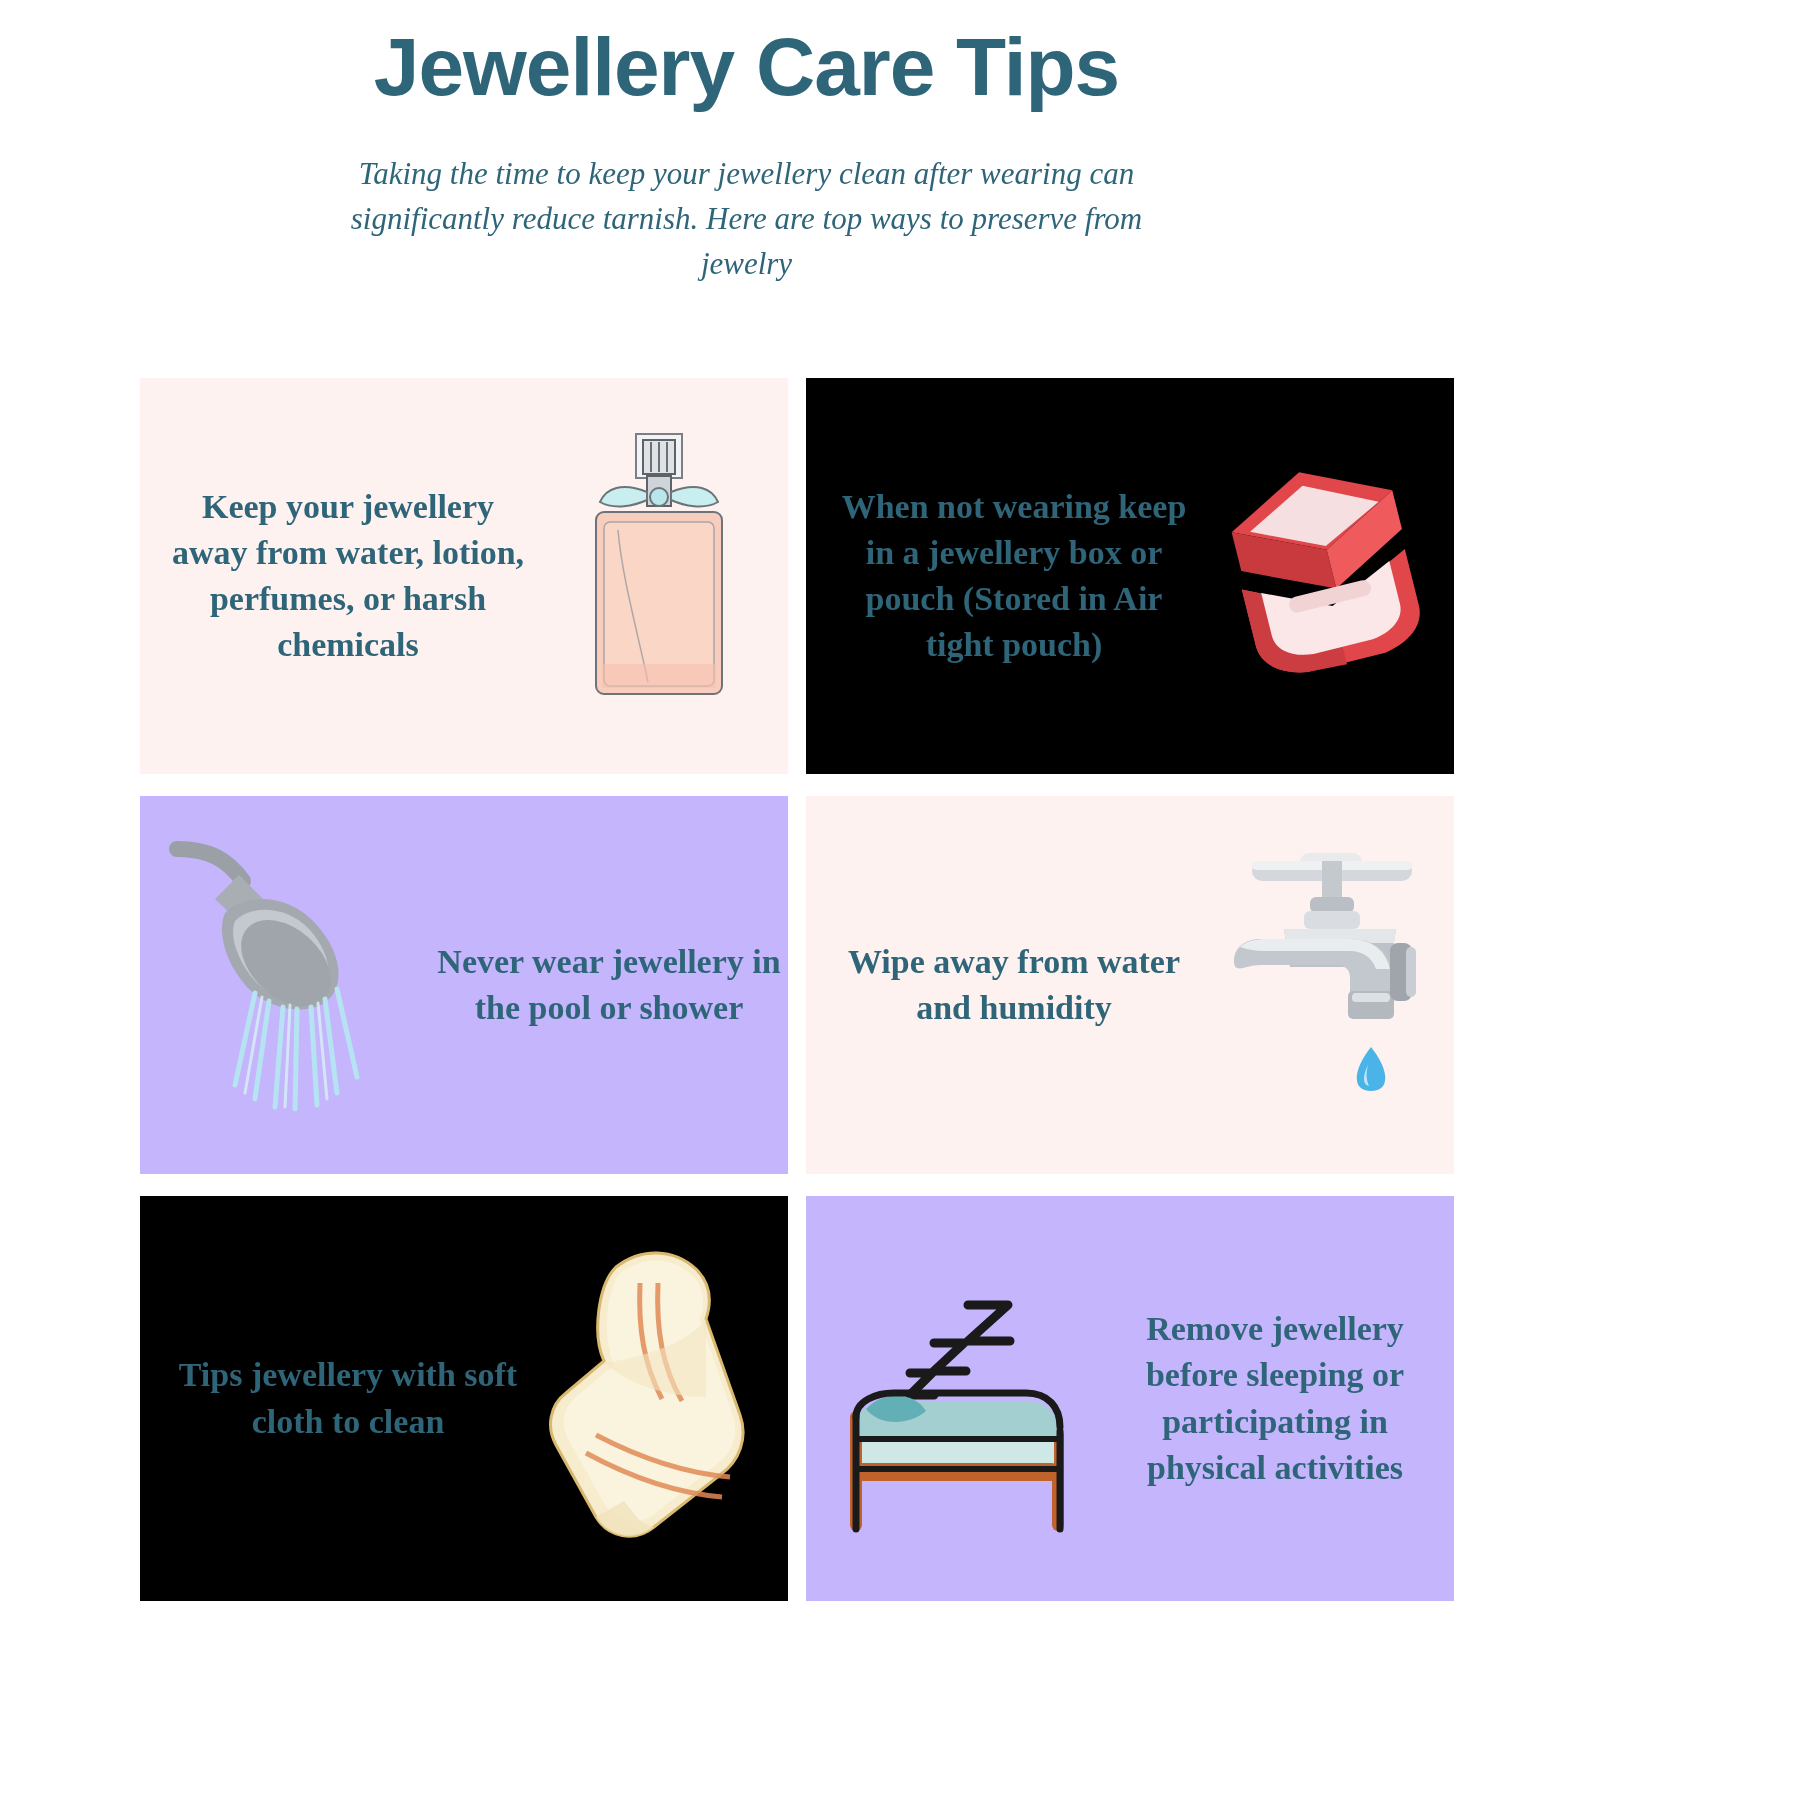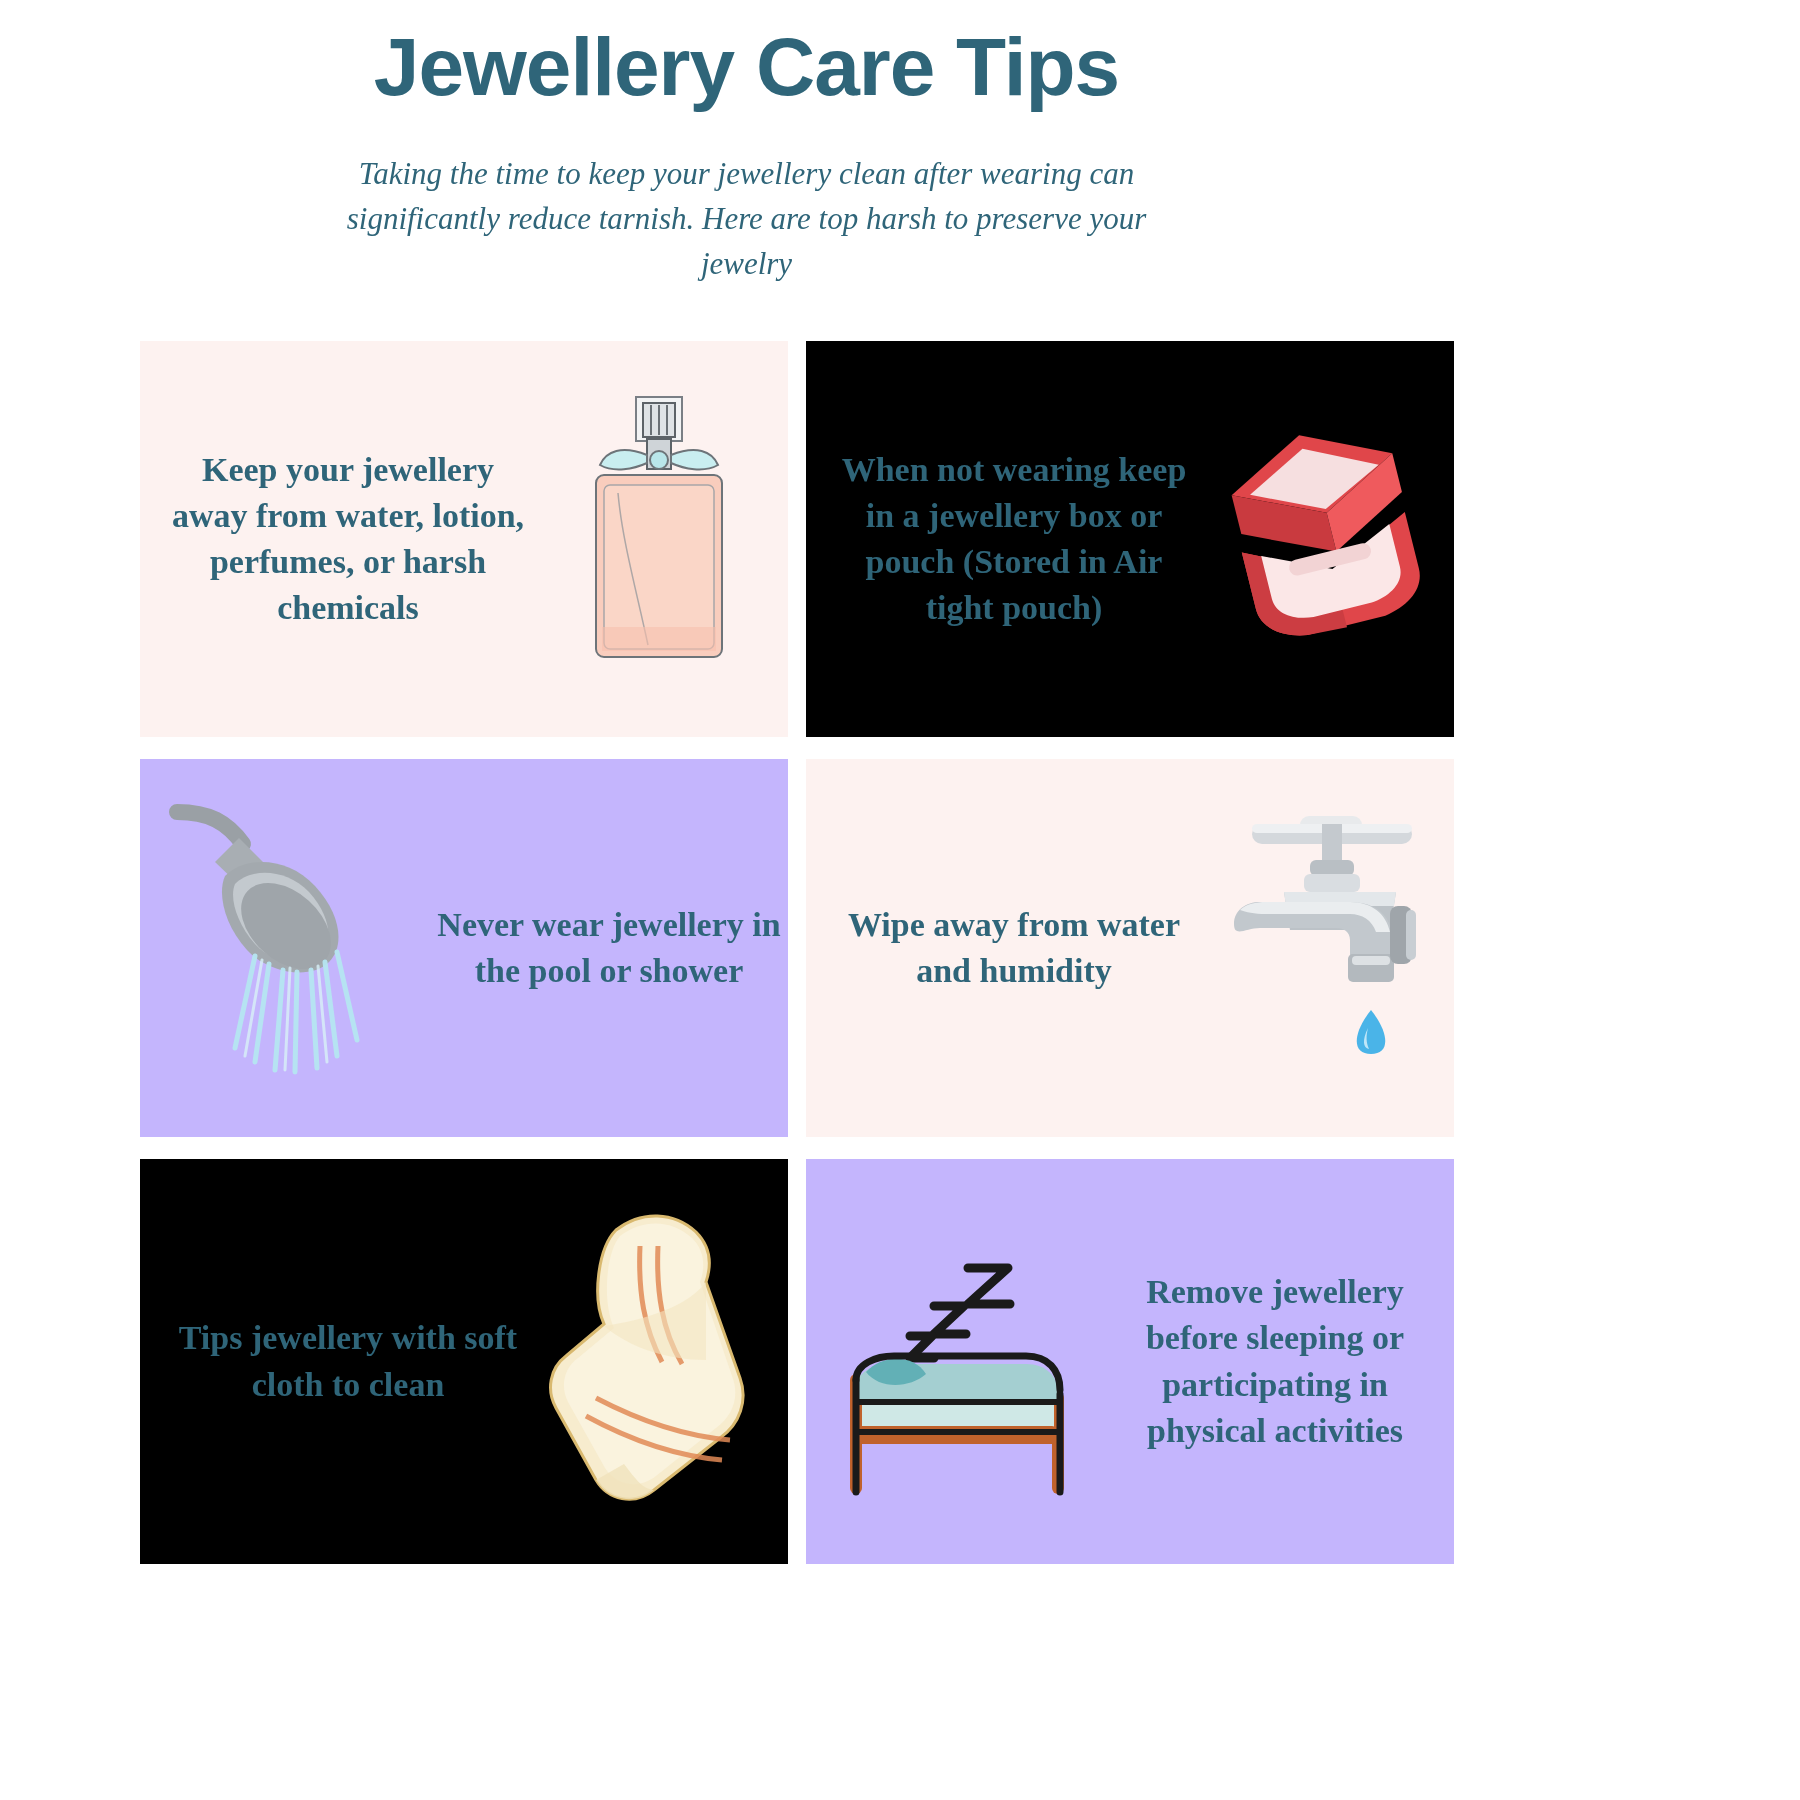--- a/index.html
+++ b/index.html
@@ -41,21 +41,21 @@
     line-height: 1.45;
     color: #2f6579;
     margin: 44px auto 0 auto;
     width: 800px;
   }
 
   
   .grid {
     position: absolute;
     left: 140px;
-    top: 341px;
+    top: 378px;
     width: 1500px;
     display: grid;
     grid-template-columns: 648px 648px;
     grid-column-gap: 18px;
     grid-row-gap: 22px;
   }
   .card {
     position: relative;
     box-sizing: border-box;
     display: flex;
@@ -95,21 +95,21 @@
 
   svg { display: block; }
 </style>
 </head>
 <body>
 
 <div class="page">
 
   <div class="header">
     <h1 class="title">Jewellery Care Tips</h1>
-    <p class="subtitle">Taking the time to keep your jewellery clean after wearing can significantly reduce tarnish. Here are top harsh to preserve your jewelry</p>
+    <p class="subtitle">Taking the time to keep your jewellery clean after wearing can significantly reduce tarnish. Here are top ways to preserve from jewelry</p>
   </div>
 
   <div class="grid">
 
     <div class="card r1 bg-pink layout-text-left">
       <div class="card-text">Keep your jewellery away from water, lotion, perfumes, or harsh chemicals</div>
       <div class="card-art">
         <svg width="230" height="300" viewBox="0 0 230 300">
           <rect x="92" y="8" width="46" height="44" fill="#f2f3f4" stroke="#7a7f85" stroke-width="2"></rect>
           <rect x="99" y="14" width="32" height="34" fill="#dfe3e6" stroke="#5d6368" stroke-width="2"></rect>

